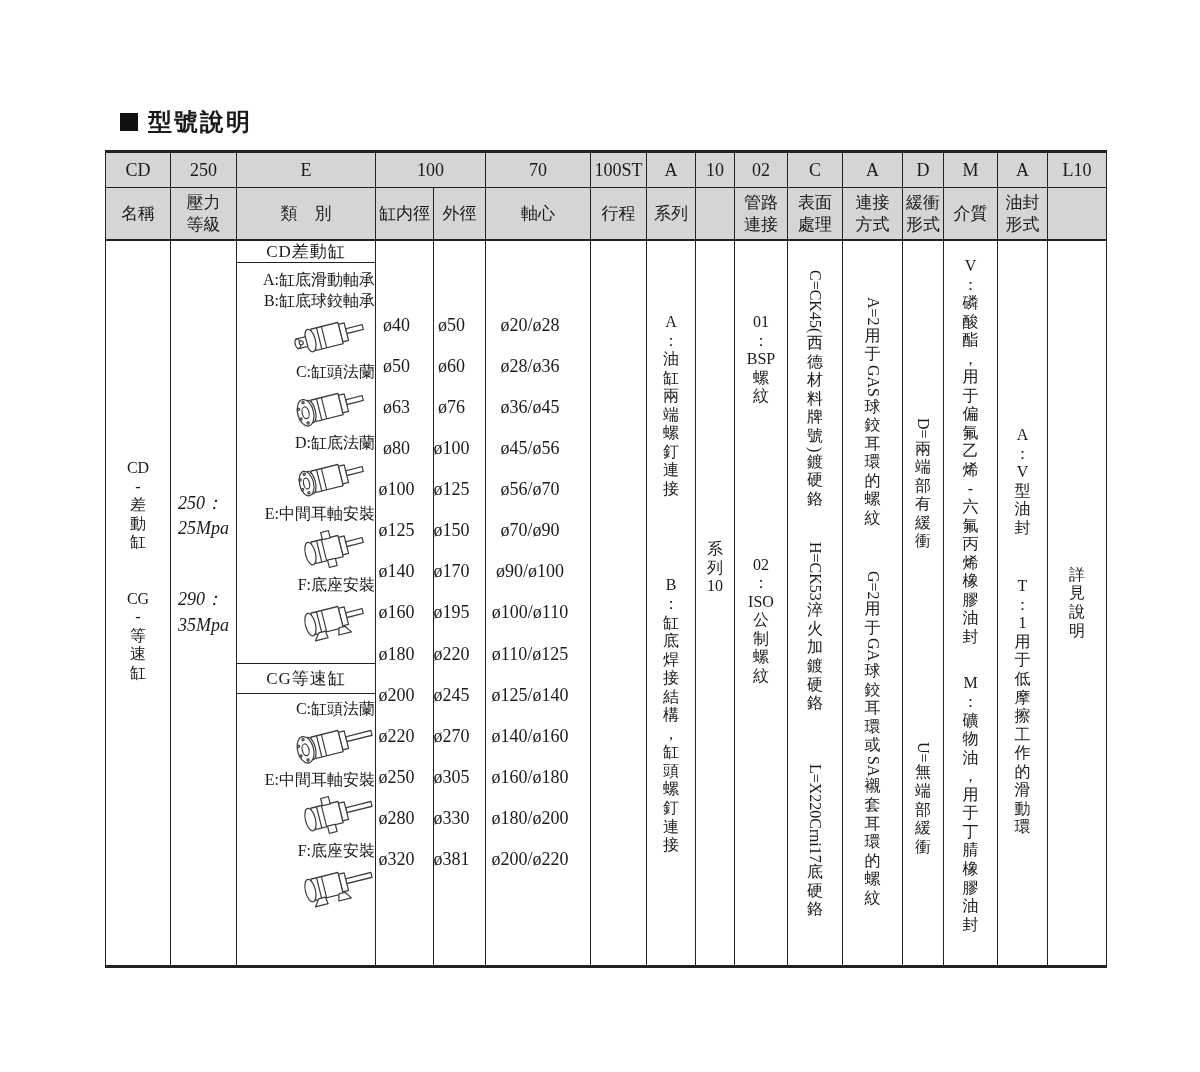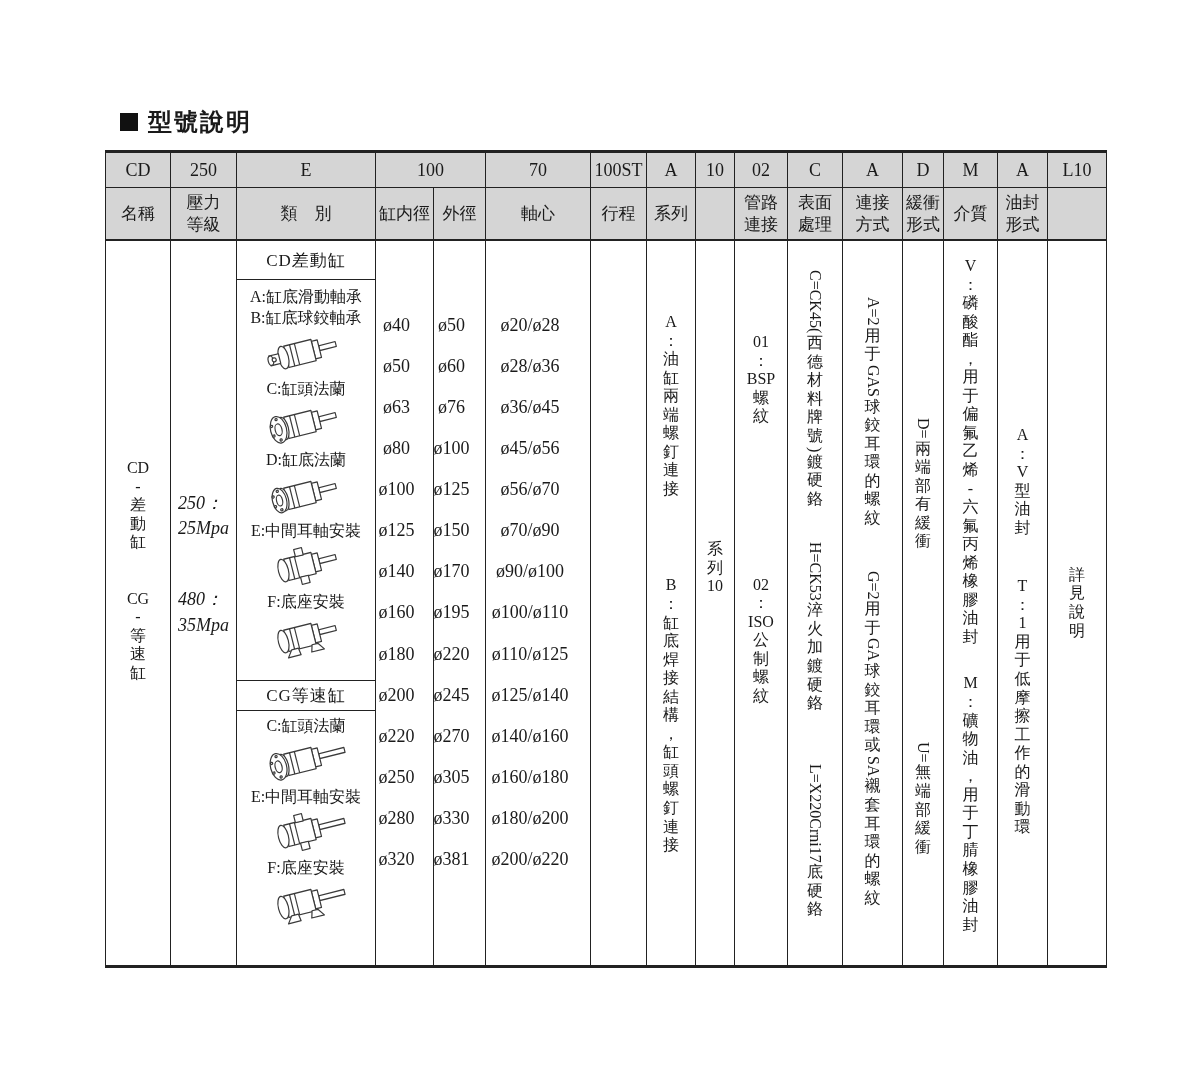--- a/index.html
+++ b/index.html
@@ -31,24 +31,24 @@
   .vwrap{display:flex;flex-direction:column;align-items:center;height:100%;box-sizing:border-box;}
   .vcenter{justify-content:center;}
   .ventry{display:flex;flex-direction:column;align-items:center;font-size:16px;}
   .vseg{line-height:1.16;text-align:center;white-space:nowrap;}
   .vseg.rot{writing-mode:vertical-rl;line-height:16px;padding:1px 0;}
   
   .pres{display:flex;flex-direction:column;align-items:center;font-style:italic;}
   .pentry{font-size:18px;line-height:1.4;text-align:left;}
   
   .cat{display:flex;flex-direction:column;}
-  .sec{height:39px;box-sizing:border-box;border-bottom:1.5px solid #222;display:flex;
+  .sec{height:22px;box-sizing:border-box;border-bottom:1.5px solid #222;display:flex;
        align-items:center;justify-content:center;font-size:17px;letter-spacing:1px;flex:none;}
   .sec.mid{border-top:1.5px solid #222;height:31px;}
-  .cat-item{display:flex;flex-direction:column;align-items:center;flex:none;}
+  .cat-item{display:flex;flex-direction:column;align-items:flex-end;flex:none;}
   .cat-lab{font-size:16px;line-height:21px;text-align:center;white-space:nowrap;}
   .cyl{width:84px;height:50px;flex:none;}
   .hl{white-space:pre;}
 </style>
 </head>
 <body>
 
 <div class="canvas">
 
   <div class="title">
@@ -128,21 +128,21 @@
       </div>
     </div>
 
     <div class="cell bd">
       <div class="pres">
         <div class="pentry" style="margin-top:250px">
           <div>250：</div>
           <div>25Mpa</div>
         </div>
         <div class="pentry" style="margin-top:46px">
-          <div>480：</div>
+          <div>290：</div>
           <div>35Mpa</div>
         </div>
       </div>
     </div>
 
     <div class="cell bd cat">
       <div class="sec">CD差動缸</div>
       <div class="cat-item" style="margin-top:6px">
         <div class="cat-lab">A:缸底滑動軸承</div>
         <div class="cat-lab">B:缸底球鉸軸承</div>
@@ -370,21 +370,21 @@
         <div class="ventry" style="margin-bottom:70px">
             <span class="vseg">系</span>
             <span class="vseg">列</span>
             <span class="vseg lat">10</span>
           </div>
       </div>
     </div>
 
     <div class="cell bd">
       <div class="vwrap">
-        <div class="ventry" style="margin-top:92px">
+        <div class="ventry" style="margin-top:72px">
             <span class="vseg lat">01</span>
             <span class="vseg">：</span>
             <span class="vseg lat">BSP</span>
             <span class="vseg">螺</span>
             <span class="vseg">紋</span>
           </div>
         <div class="ventry" style="margin-top:150px">
             <span class="vseg lat">02</span>
             <span class="vseg">：</span>
             <span class="vseg lat">ISO</span>

